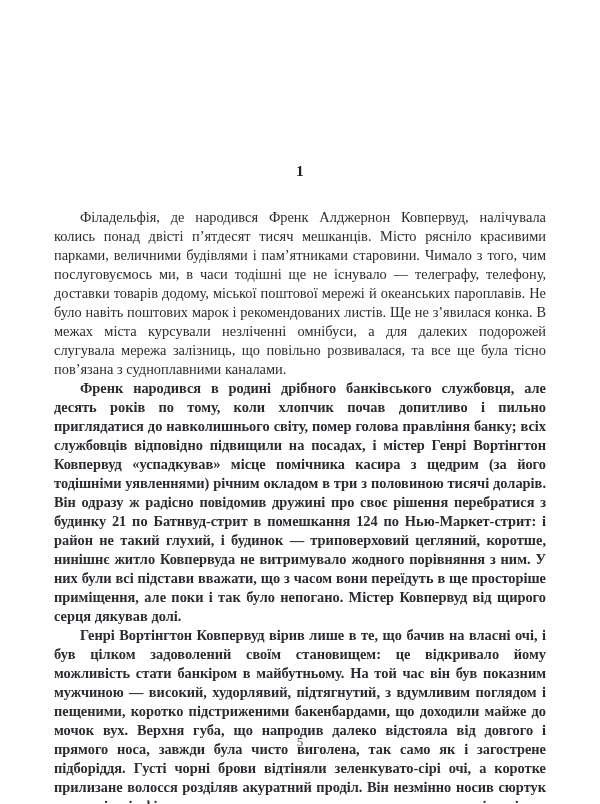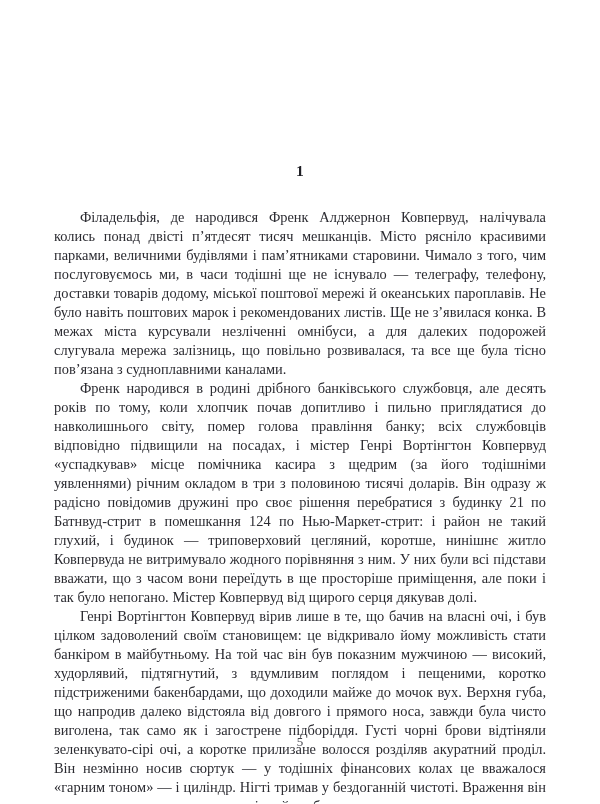--- a/index.html
+++ b/index.html
@@ -58,20 +58,21 @@
     text-justify: inter-word;
     font-size: 14.4px;
     line-height: 19.02px;
     text-indent: 26px;
     hyphens: manual;
     word-spacing: 0.1px;
   }
 
   .para + .para {
     margin-top: 0;
+    font-weight: bold;
   }
 
   .page-number {
     position: absolute;
     left: 0;
     top: 735px;
     width: 600px;
     text-align: center;
     font-size: 13px;
     line-height: 1;

